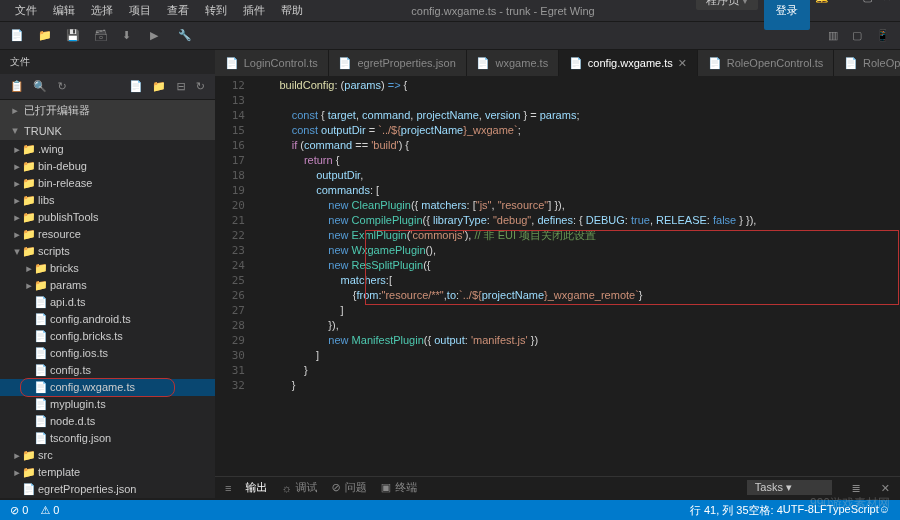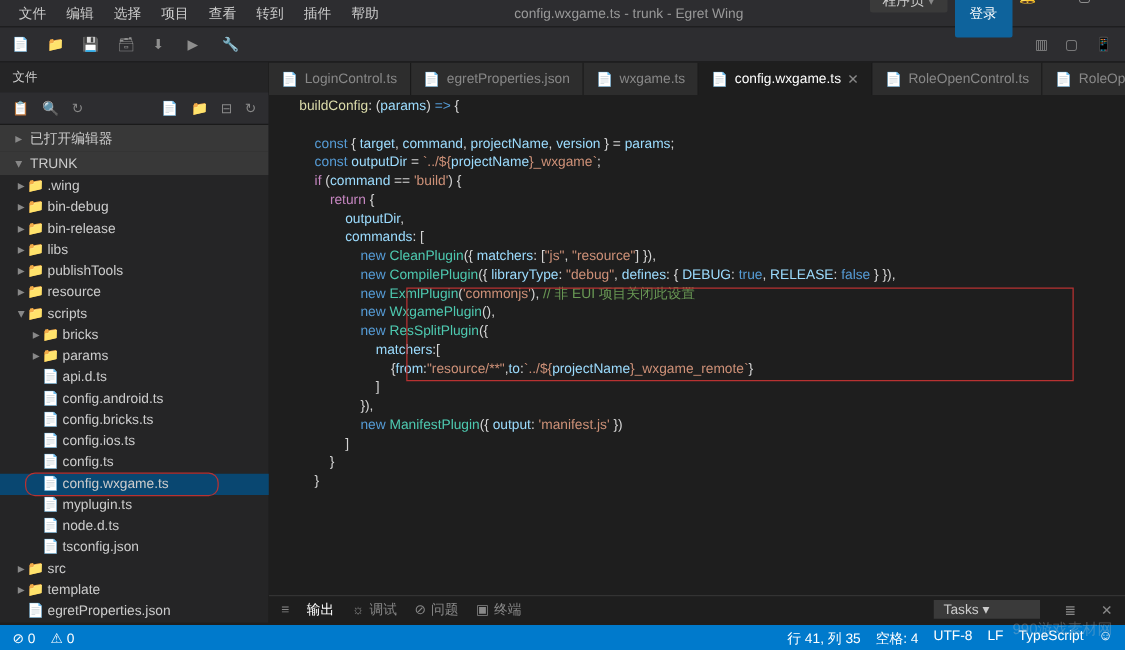--- a/index.html
+++ b/index.html
@@ -42,21 +42,21 @@
 .gutter{width:40px;background:#1e1e1e;text-align:right;padding:2px 10px 2px 0;color:#5a5a5a;font-family:Consolas,monospace;font-size:11px;line-height:15px}
 .code{flex:1;padding:2px 0;font-family:Consolas,monospace;font-size:11px;line-height:15px;white-space:pre;color:#d4d4d4;position:relative}
 .hl-box{position:absolute;border:1px solid #b83232;left:110px;top:154px;width:534px;height:75px;pointer-events:none}
 .k{color:#c586c0}.kw{color:#569cd6}.s{color:#ce9178}.fn{color:#dcdcaa}.v{color:#9cdcfe}.c{color:#6a9955}.tr{color:#569cd6}.n{color:#4ec9b0}
 .panel{height:22px;background:#1e1e1e;border-top:1px solid #333;display:flex;align-items:center;padding:0 10px;gap:14px;color:#888;font-size:10px}
 .panel .pt{display:flex;align-items:center;gap:4px}
 .panel .pt.active{color:#fff}
 .panel-r{margin-left:auto;display:flex;align-items:flex-end;gap:20px}
 .tasks{background:#3a3a3a;padding:1px 40px 1px 8px;color:#ccc}
 .statusbar{position:absolute;bottom:0;left:0;right:0;height:20px;background:#007acc;display:flex;align-items:center;padding:0 10px;color:#fff;font-size:10px;gap:12px}
-.sb-r{margin-left:auto;display:flex;gap:12px}
+.sb-r{margin-left:auto;display:flex;}
 .watermark{position:absolute;right:10px;bottom:8px;color:rgba(200,200,200,0.3);font-size:12px;pointer-events:none}
 </style>
 </head>
 <body>
 
 <div class="titlebar">
   <div class="menubar" id="menubar">
       <span>文件</span>
       <span>编辑</span>
       <span>选择</span>
@@ -251,20 +251,42 @@
         <div class="tab">
           <span class="ts">📄</span>
           <span>RoleOpenControl.ts</span>
         </div>
         <div class="tab">
           <span class="ts">📄</span>
           <span>RoleOpenView.t</span>
         </div>
       </div>
     <div class="code-wrap">
+      <div class="gutter" id="gutter">12
+13
+14
+15
+16
+17
+18
+19
+20
+21
+22
+23
+24
+25
+26
+27
+28
+29
+30
+31
+32
+</div>
       <div class="code" id="code"><div>        <span class="fn">buildConfig</span>: (<span class="v">params</span>) <span class="kw">=&gt;</span> {&nbsp;</div><div>&nbsp;</div><div>            <span class="kw">const</span> { <span class="v">target</span>, <span class="v">command</span>, <span class="v">projectName</span>, <span class="v">version</span> } = <span class="v">params</span>;&nbsp;</div><div>            <span class="kw">const</span> <span class="v">outputDir</span> = <span class="s">`../${</span><span class="v">projectName</span><span class="s">}_wxgame`</span>;&nbsp;</div><div>            <span class="k">if</span> (<span class="v">command</span> == <span class="s">'build'</span>) {&nbsp;</div><div>                <span class="k">return</span> {&nbsp;</div><div>                    <span class="v">outputDir</span>,&nbsp;</div><div>                    <span class="v">commands</span>: [&nbsp;</div><div>                        <span class="kw">new</span> <span class="n">CleanPlugin</span>({ <span class="v">matchers</span>: [<span class="s">"js"</span>, <span class="s">"resource"</span>] }),&nbsp;</div><div>                        <span class="kw">new</span> <span class="n">CompilePlugin</span>({ <span class="v">libraryType</span>: <span class="s">"debug"</span>, <span class="v">defines</span>: { <span class="v">DEBUG</span>: <span class="tr">true</span>, <span class="v">RELEASE</span>: <span class="tr">false</span> } }),&nbsp;</div><div>                        <span class="kw">new</span> <span class="n">ExmlPlugin</span>(<span class="s">'commonjs'</span>), <span class="c">// 非 EUI 项目关闭此设置</span>&nbsp;</div><div>                        <span class="kw">new</span> <span class="n">WxgamePlugin</span>(),&nbsp;</div><div>                        <span class="kw">new</span> <span class="n">ResSplitPlugin</span>({&nbsp;</div><div>                            <span class="v">matchers</span>:[&nbsp;</div><div>                                {<span class="v">from</span>:<span class="s">"resource/**"</span>,<span class="v">to</span>:<span class="s">`../${</span><span class="v">projectName</span><span class="s">}_wxgame_remote`</span>}&nbsp;</div><div>                            ]&nbsp;</div><div>                        }),&nbsp;</div><div>                        <span class="kw">new</span> <span class="n">ManifestPlugin</span>({ <span class="v">output</span>: <span class="s">'manifest.js'</span> })&nbsp;</div><div>                    ]&nbsp;</div><div>                }&nbsp;</div><div>            }&nbsp;</div><div class="hl-box"></div></div>
     </div>
     <div class="panel">
       <span>≡</span>
       <span class="pt active">输出</span>
       <span class="pt">☼ <span>调试</span></span>
       <span class="pt">⊘ <span>问题</span></span>
       <span class="pt">▣ <span>终端</span></span>
       <div class="panel-r">
         <span class="tasks"><span>Tasks</span> ▾</span>

